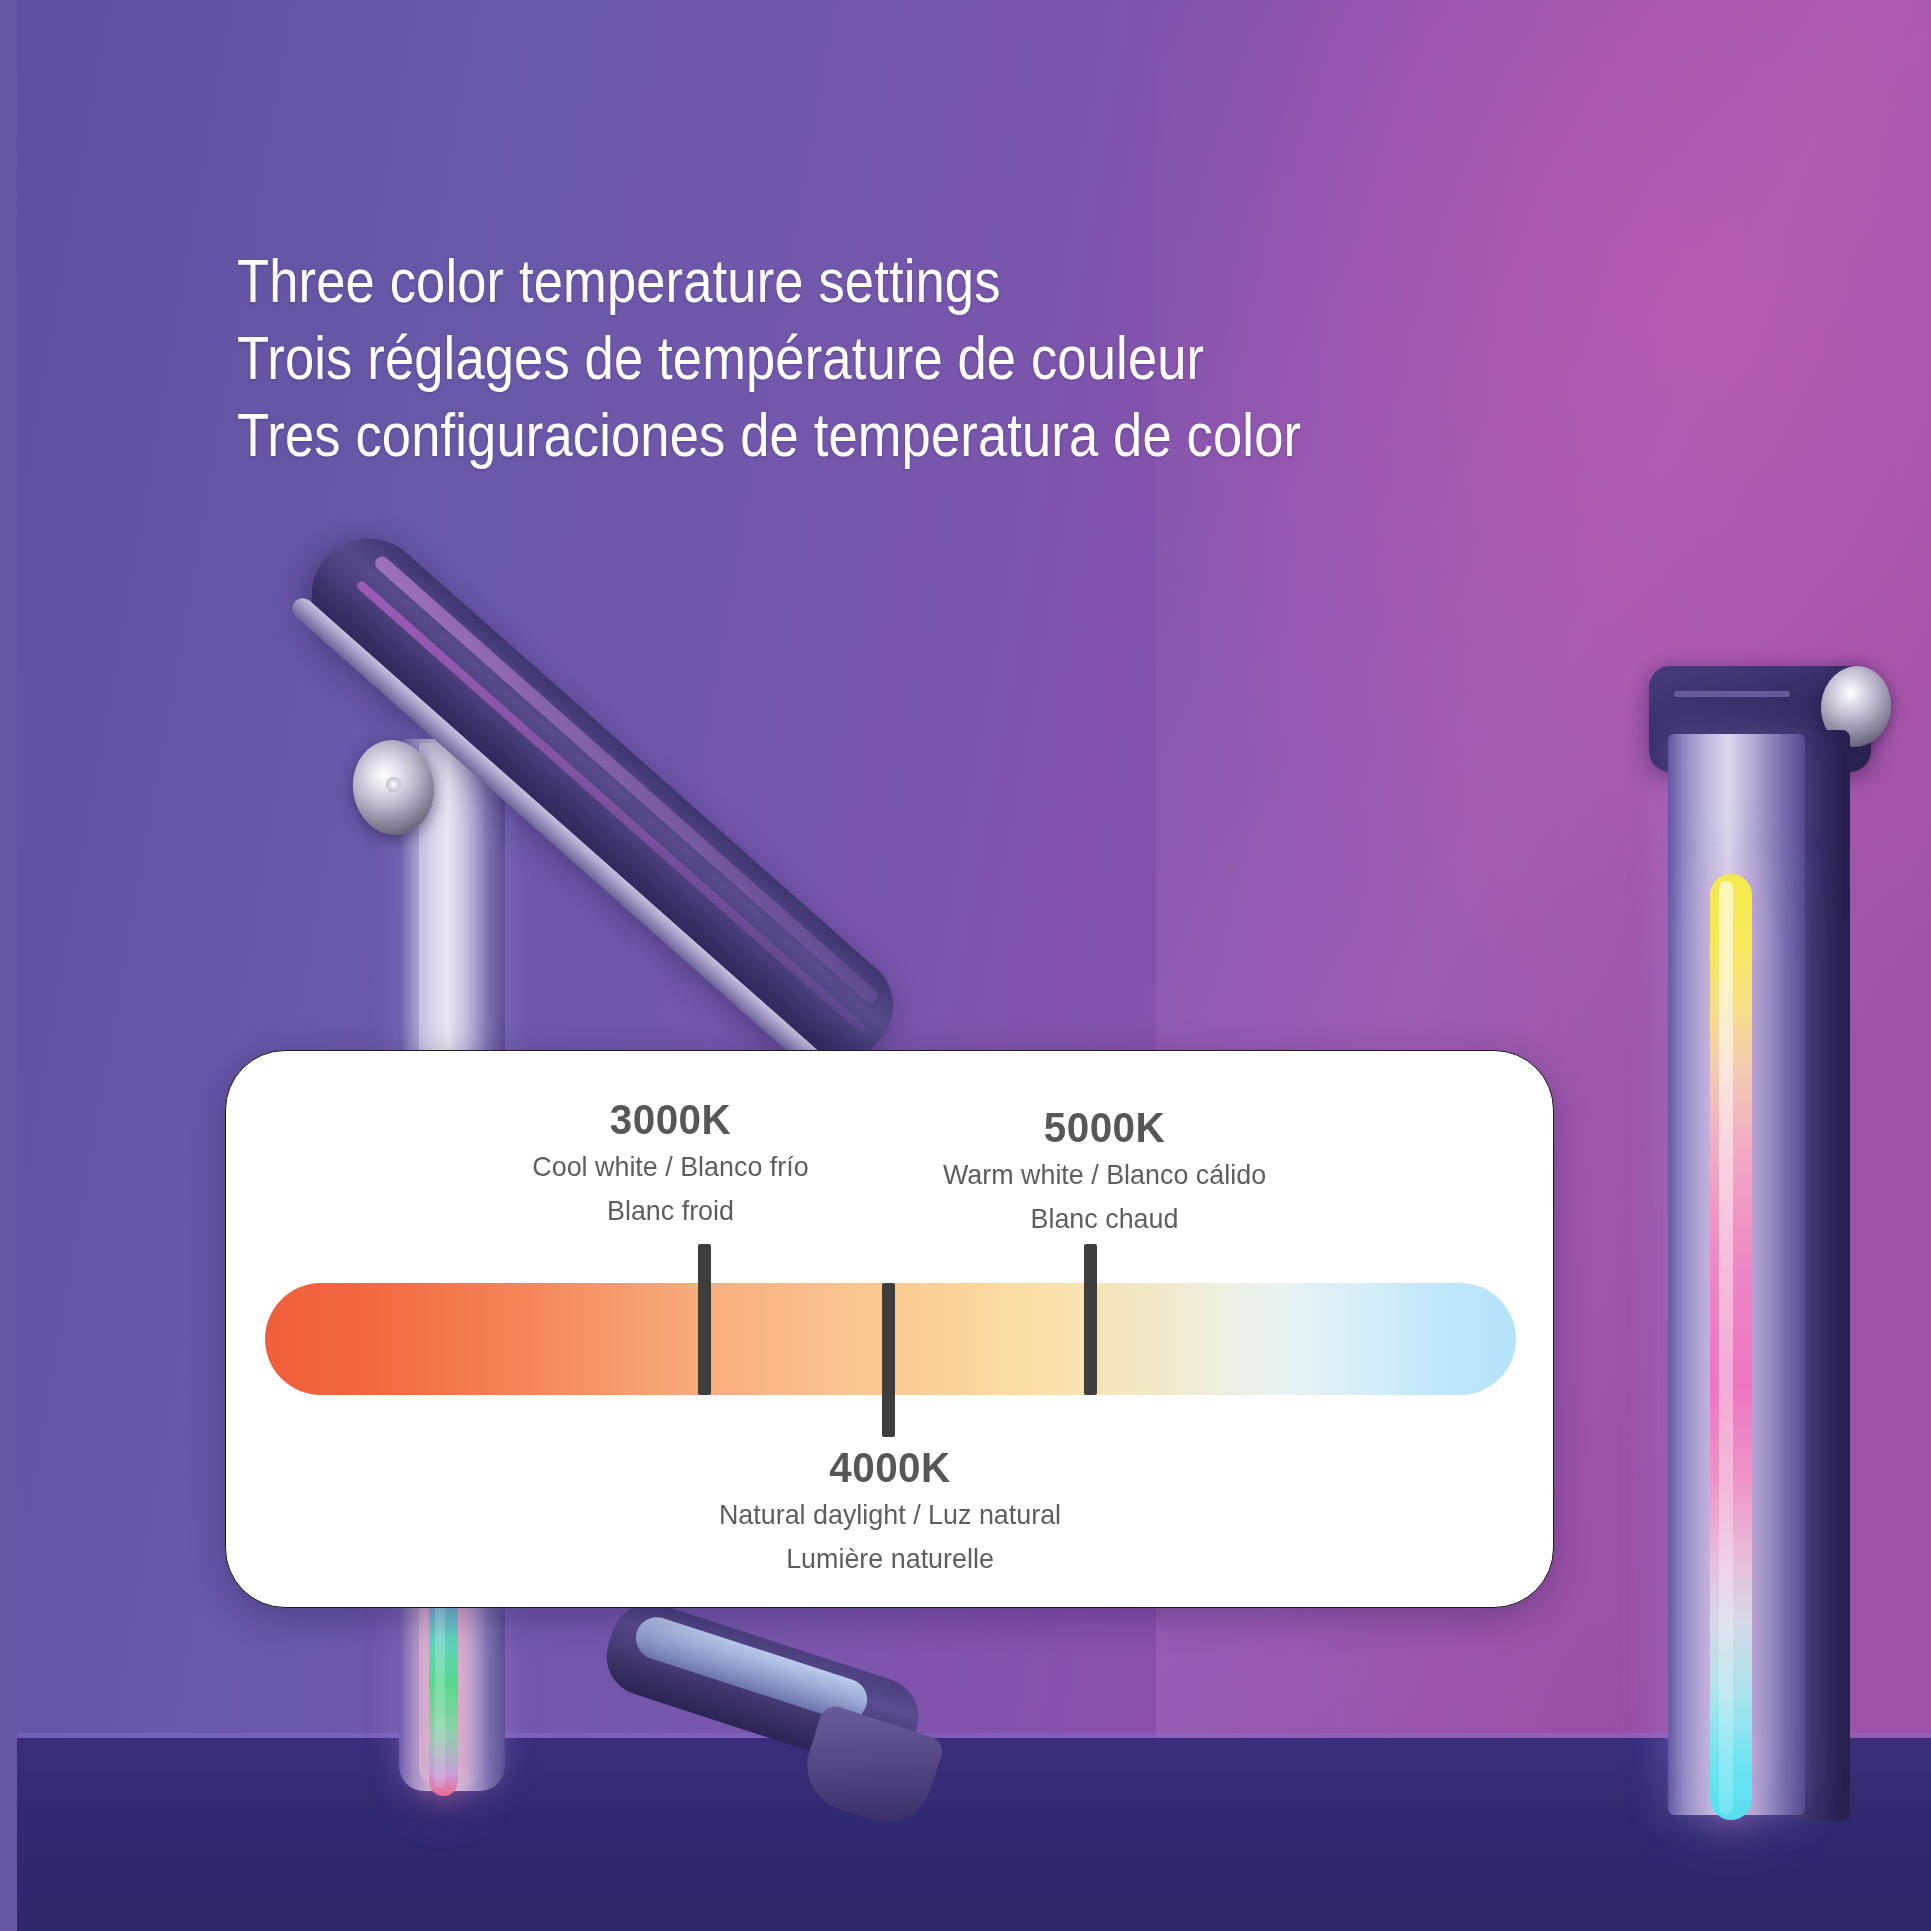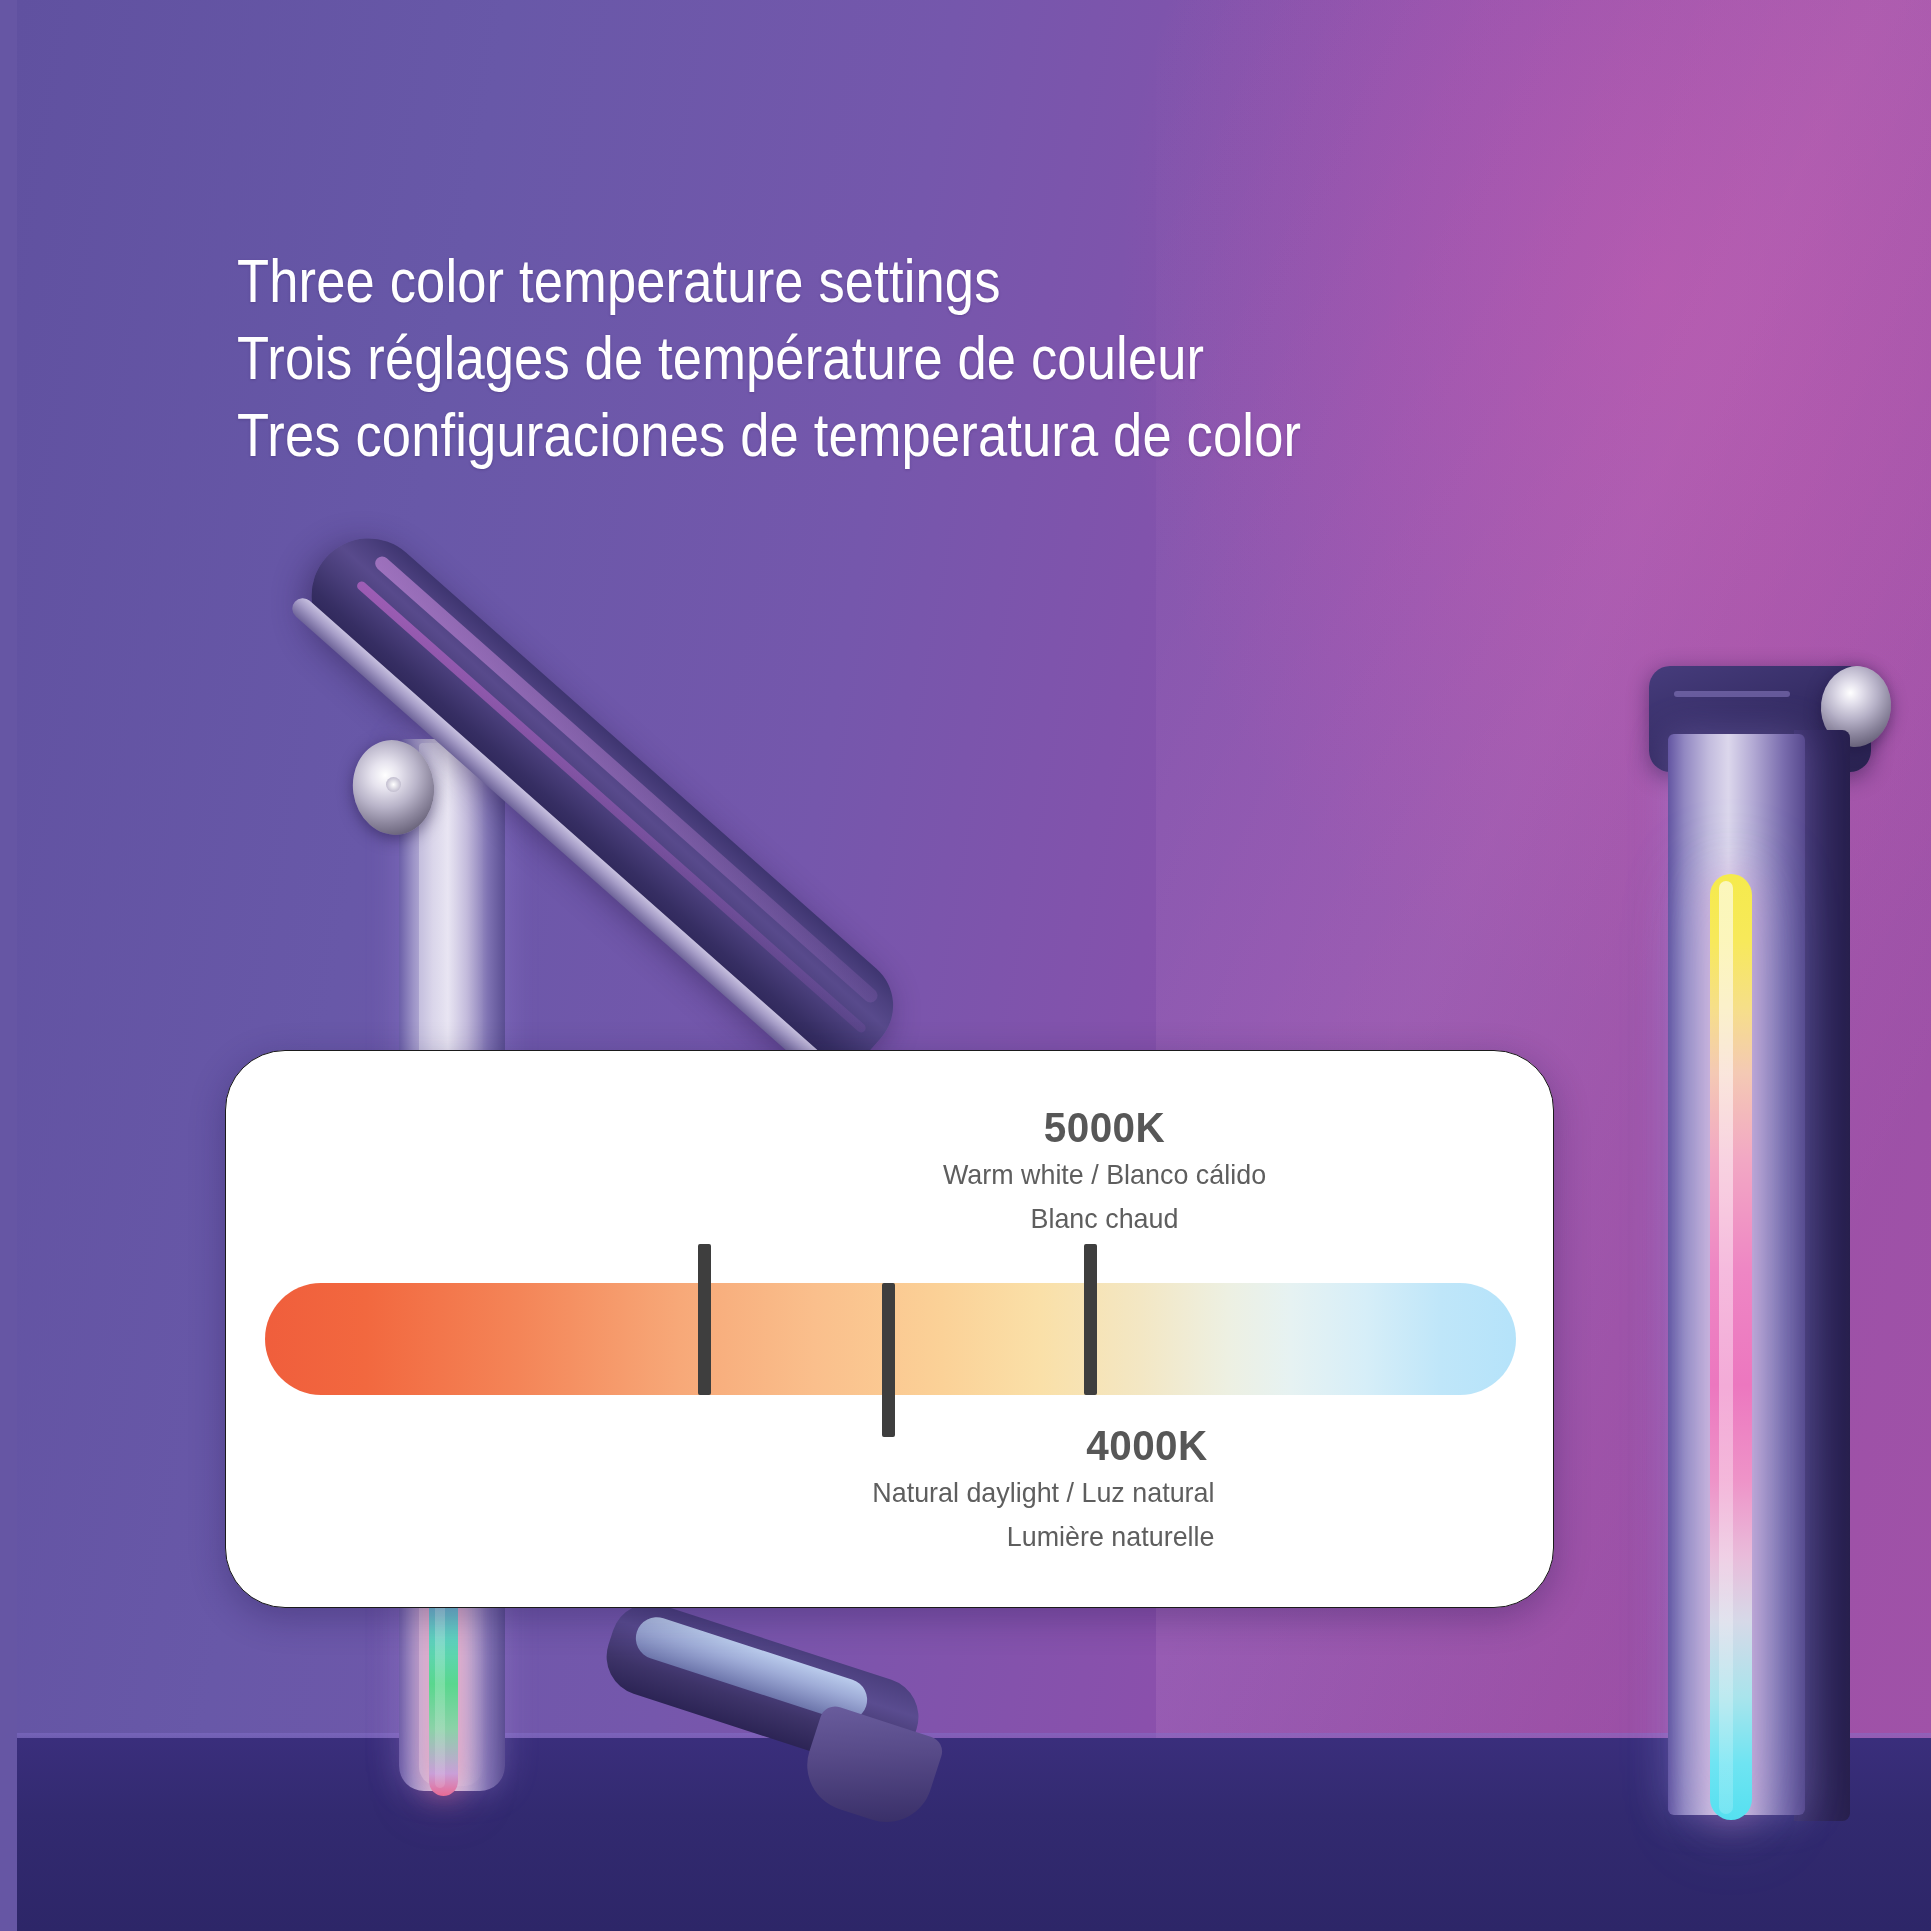--- a/index.html
+++ b/index.html
@@ -246,21 +246,21 @@
   .tick {
     position:absolute; width:12.6px;
     background:#3E3E3E;
     border-radius:1.9px;
   }
   #tick-3000 { left:472px; top:193px; height:151px; }
   #tick-4000 { left:656px; top:232px; height:154px; }
   #tick-5000 { left:858px; top:193px; height:151px; }
 
   #k-4000 {
-    position:absolute; left:326px; top:368px; width:676px; text-align:right;
+    position:absolute; left:326px; top:390px; width:676px; text-align:center;
   }
 </style>
 </head>
 <body>
 
 <div id="stage">
 
   <div class="bg-wall"></div>
   <div class="wall-sheen"></div>
   <div class="bg-desk-edge"></div>
@@ -300,20 +300,25 @@
     <div class="r-post-dark"></div>
     <div class="r-post"></div>
     <div class="r-strip"></div>
     <div class="r-strip-hi"></div>
   </div>
 
   <div id="card">
 
     <div class="labels-row">
 
+      <div class="kblock" id="k-3000">
+        <div class="ktemp">3000K</div>
+        <div class="kdesc">Cool white / Blanco frío</div>
+        <div class="kdesc">Blanc froid</div>
+      </div>
 
       <div class="kblock" id="k-5000">
         <div class="ktemp">5000K</div>
         <div class="kdesc">Warm white / Blanco cálido</div>
         <div class="kdesc">Blanc chaud</div>
       </div>
 
     </div>
 
     <div id="bar"></div>

